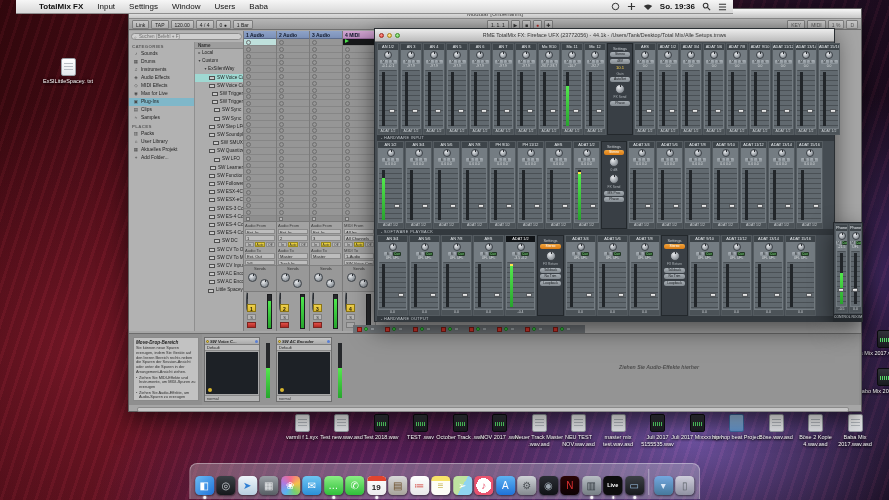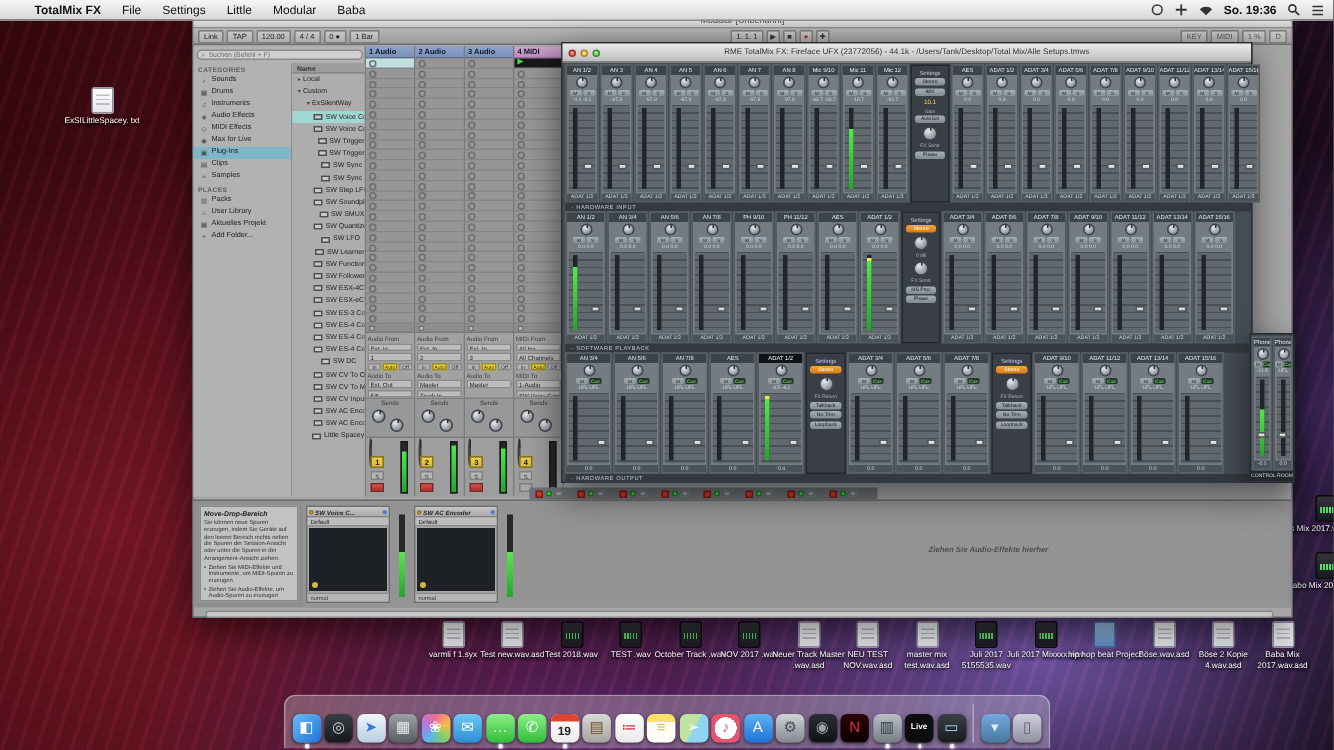--- a/index.html
+++ b/index.html
@@ -14,21 +14,21 @@
       radial-gradient(ellipse 500px 300px at 97% 55%, rgba(90,60,140,.6) 0%, rgba(90,60,140,0) 60%),
       radial-gradient(ellipse 560px 300px at 45% 100%, rgba(110,45,138,.7) 0%, rgba(110,45,138,0) 55%),
       radial-gradient(ellipse 420px 420px at 8% 70%, rgba(150,30,50,.55) 0%, rgba(150,30,50,0) 60%),
       linear-gradient(112deg, #33070d 0%, #56101c 28%, #3a1322 52%, #241026 72%, #120715 100%);
   }
   .wallpaper::after { content:""; position:absolute; inset:0;
     background:repeating-linear-gradient(108deg, rgba(255,90,110,.05) 0 3px, rgba(0,0,0,.06) 3px 11px);
   }
 
   
-  .menubar { position:absolute; left:0; top:0; width:889px; height:14px; z-index:60;
+  .menubar { position:absolute; left:16px; top:0; width:717px; height:14px; z-index:60;
     background:linear-gradient(#f6f6f6,#d8d8d8); border-bottom:1px solid #8e8e8e;
     display:flex; align-items:center; font-size:8px; color:#111;justify-content:space-between; }
   .menubar .apple { font-size:9px; margin:0 8px 0 8px; }
   .menu-item { padding:0 7px; line-height:14px; white-space:nowrap; }
   .menu-item.app { font-weight:bold; }
   .menu-right { margin-left:auto; display:flex; align-items:center; gap:7px; padding-right:6px; }
   .mclock { font-size:8px; font-weight:bold; }
   .msvg { display:block; }
 
   
@@ -1674,24 +1674,24 @@
       </div>
       <div class="dock-item">
         <div class="dock-ic" style="background: linear-gradient(rgba(225, 229, 234, 0.8), rgba(150, 158, 166, 0.75)); color: rgb(92, 98, 104);">▯</div>
       </div>
     </div>
 
   <div class="menubar">
     <span class="apple"></span>
     <span id="menuitems" style="display:flex;">
         <span class="menu-item app">TotalMix FX</span>
-        <span class="menu-item">File</span>
+        <span class="menu-item">Input</span>
         <span class="menu-item">Settings</span>
-        <span class="menu-item">Little</span>
-        <span class="menu-item">Modular</span>
+        <span class="menu-item">Window</span>
+        <span class="menu-item">Users</span>
         <span class="menu-item">Baba</span>
       </span>
     <span class="menu-right">
       <svg class="msvg" width="9" height="9" viewBox="0 0 10 10">
           <circle cx="5" cy="5" r="3.6" fill="none" stroke="#333" stroke-width="1.1"></circle>
         </svg>
       <svg class="msvg" width="9" height="9" viewBox="0 0 10 10">
           <path d="M5 1v8M1 5h8" stroke="#333" stroke-width="1.3"></path>
         </svg>
       <svg class="msvg" width="10" height="8" viewBox="0 0 12 9">

